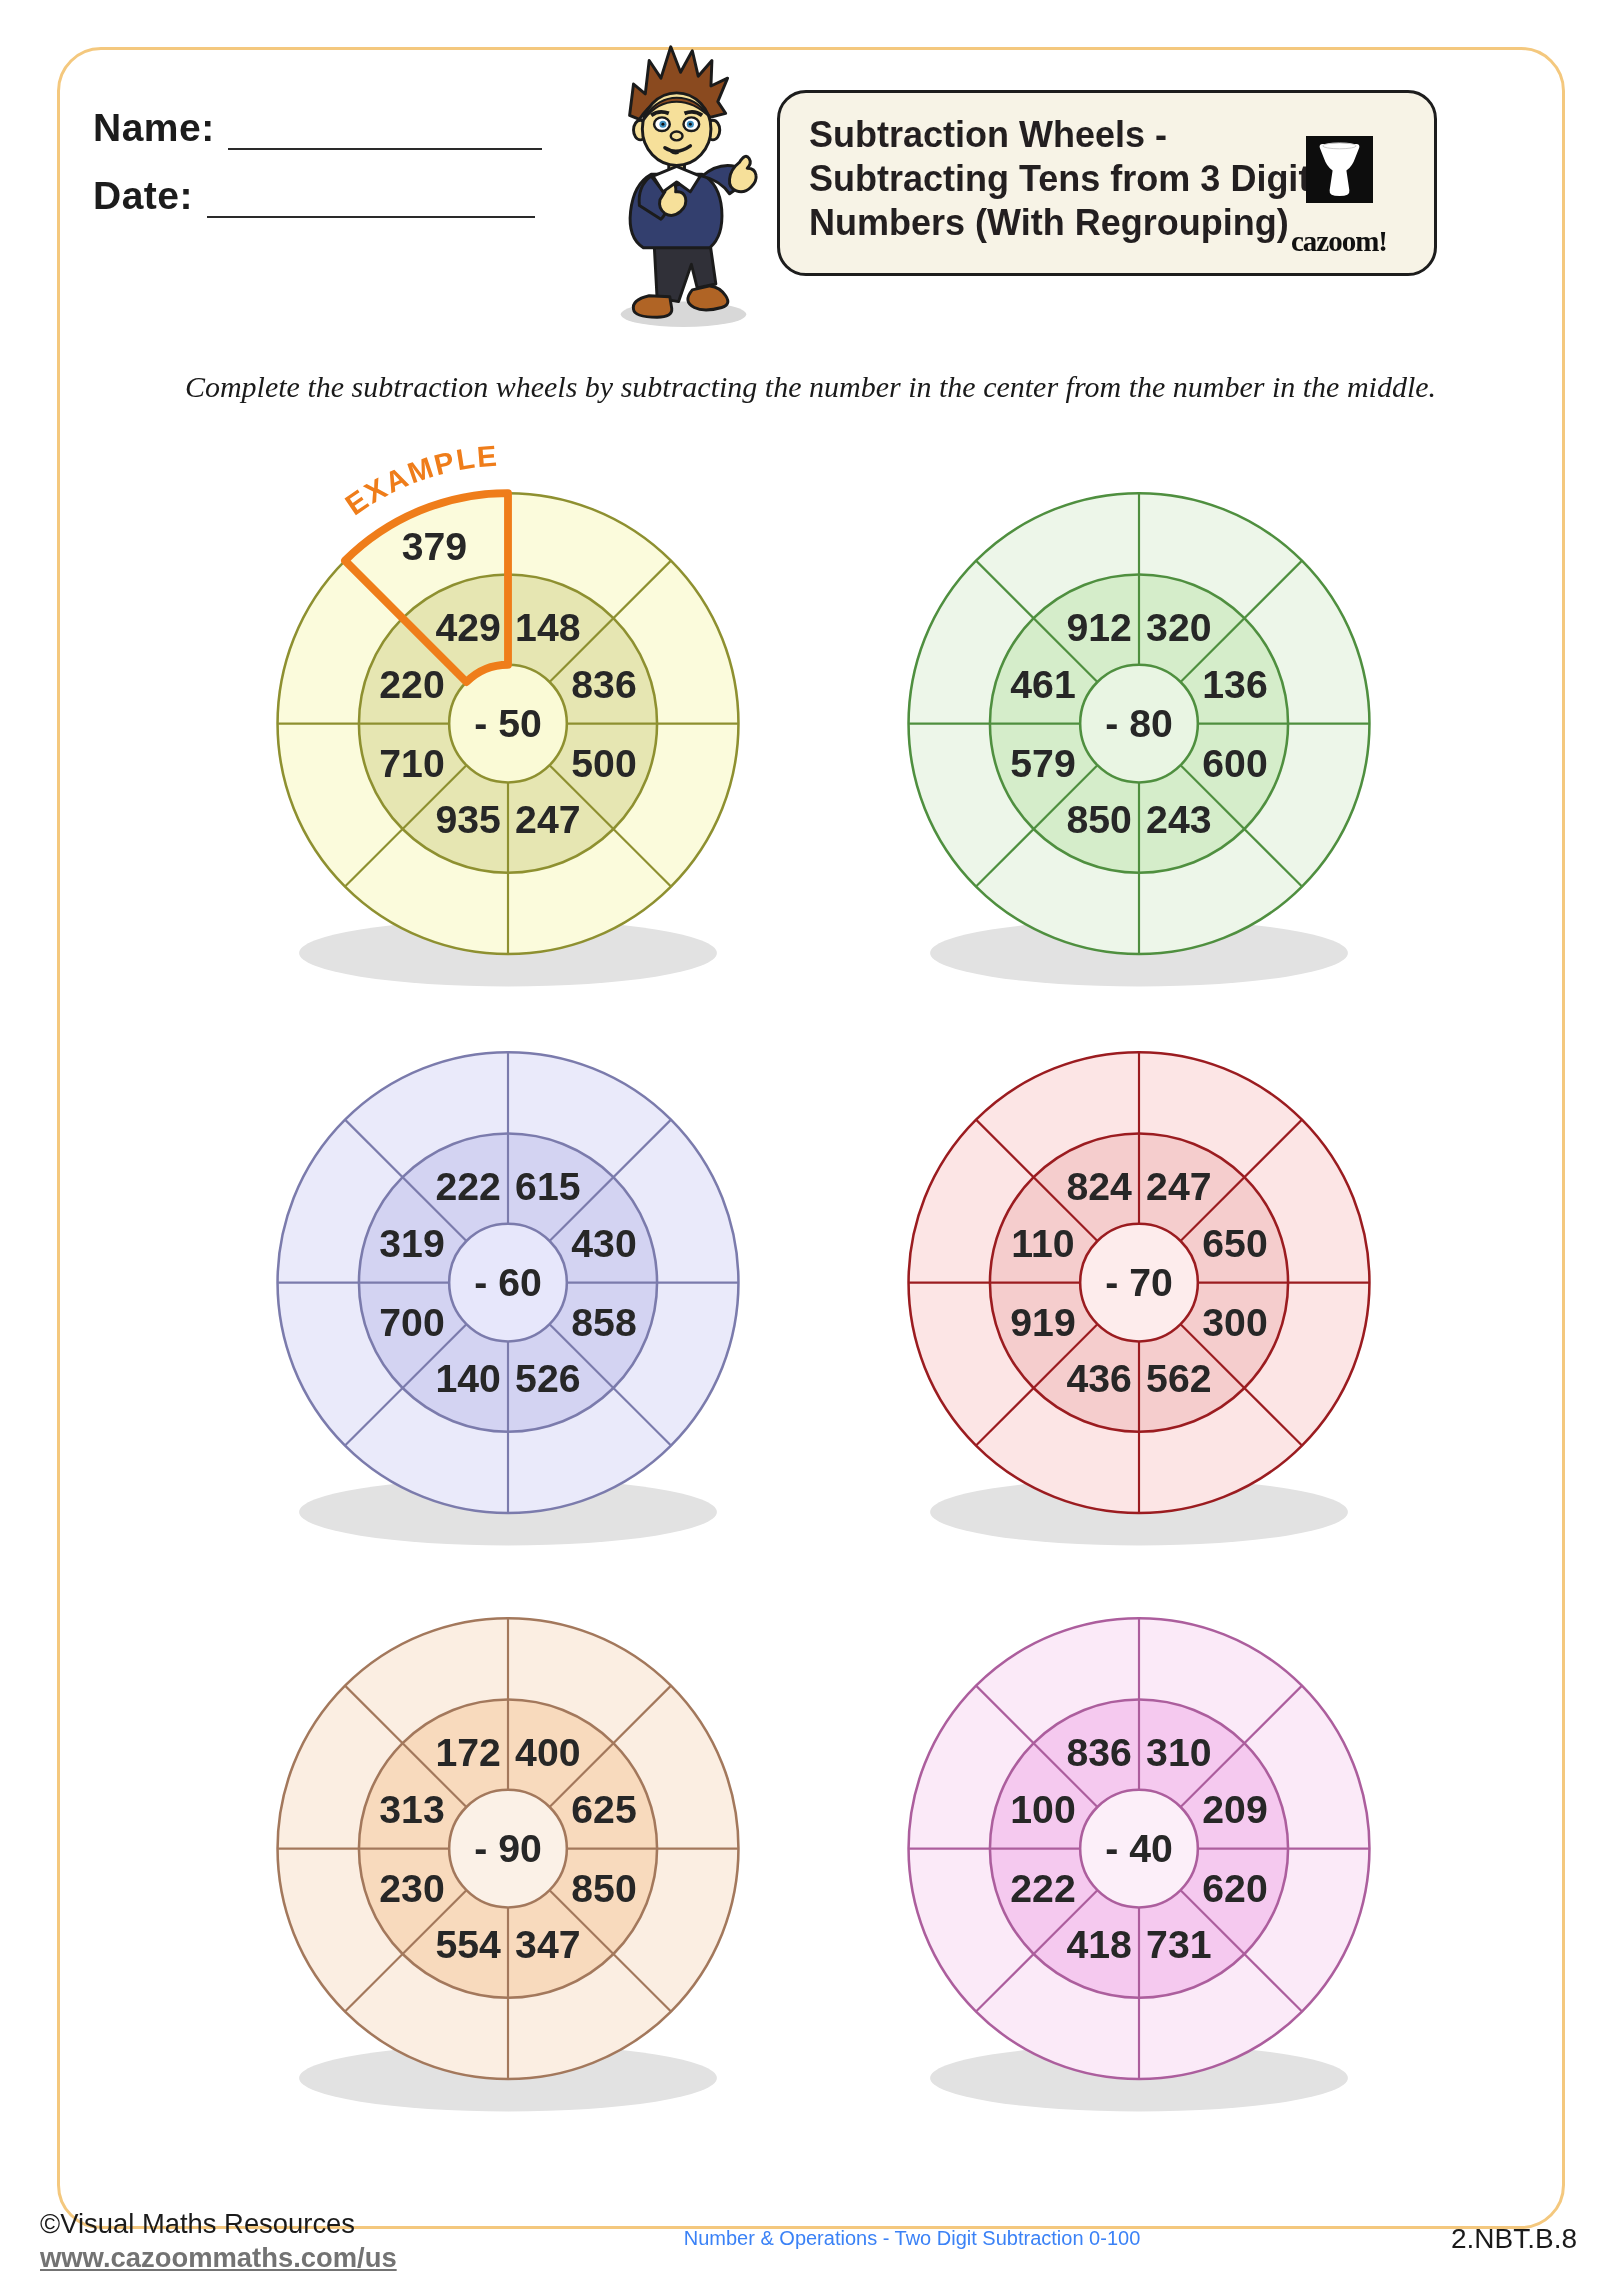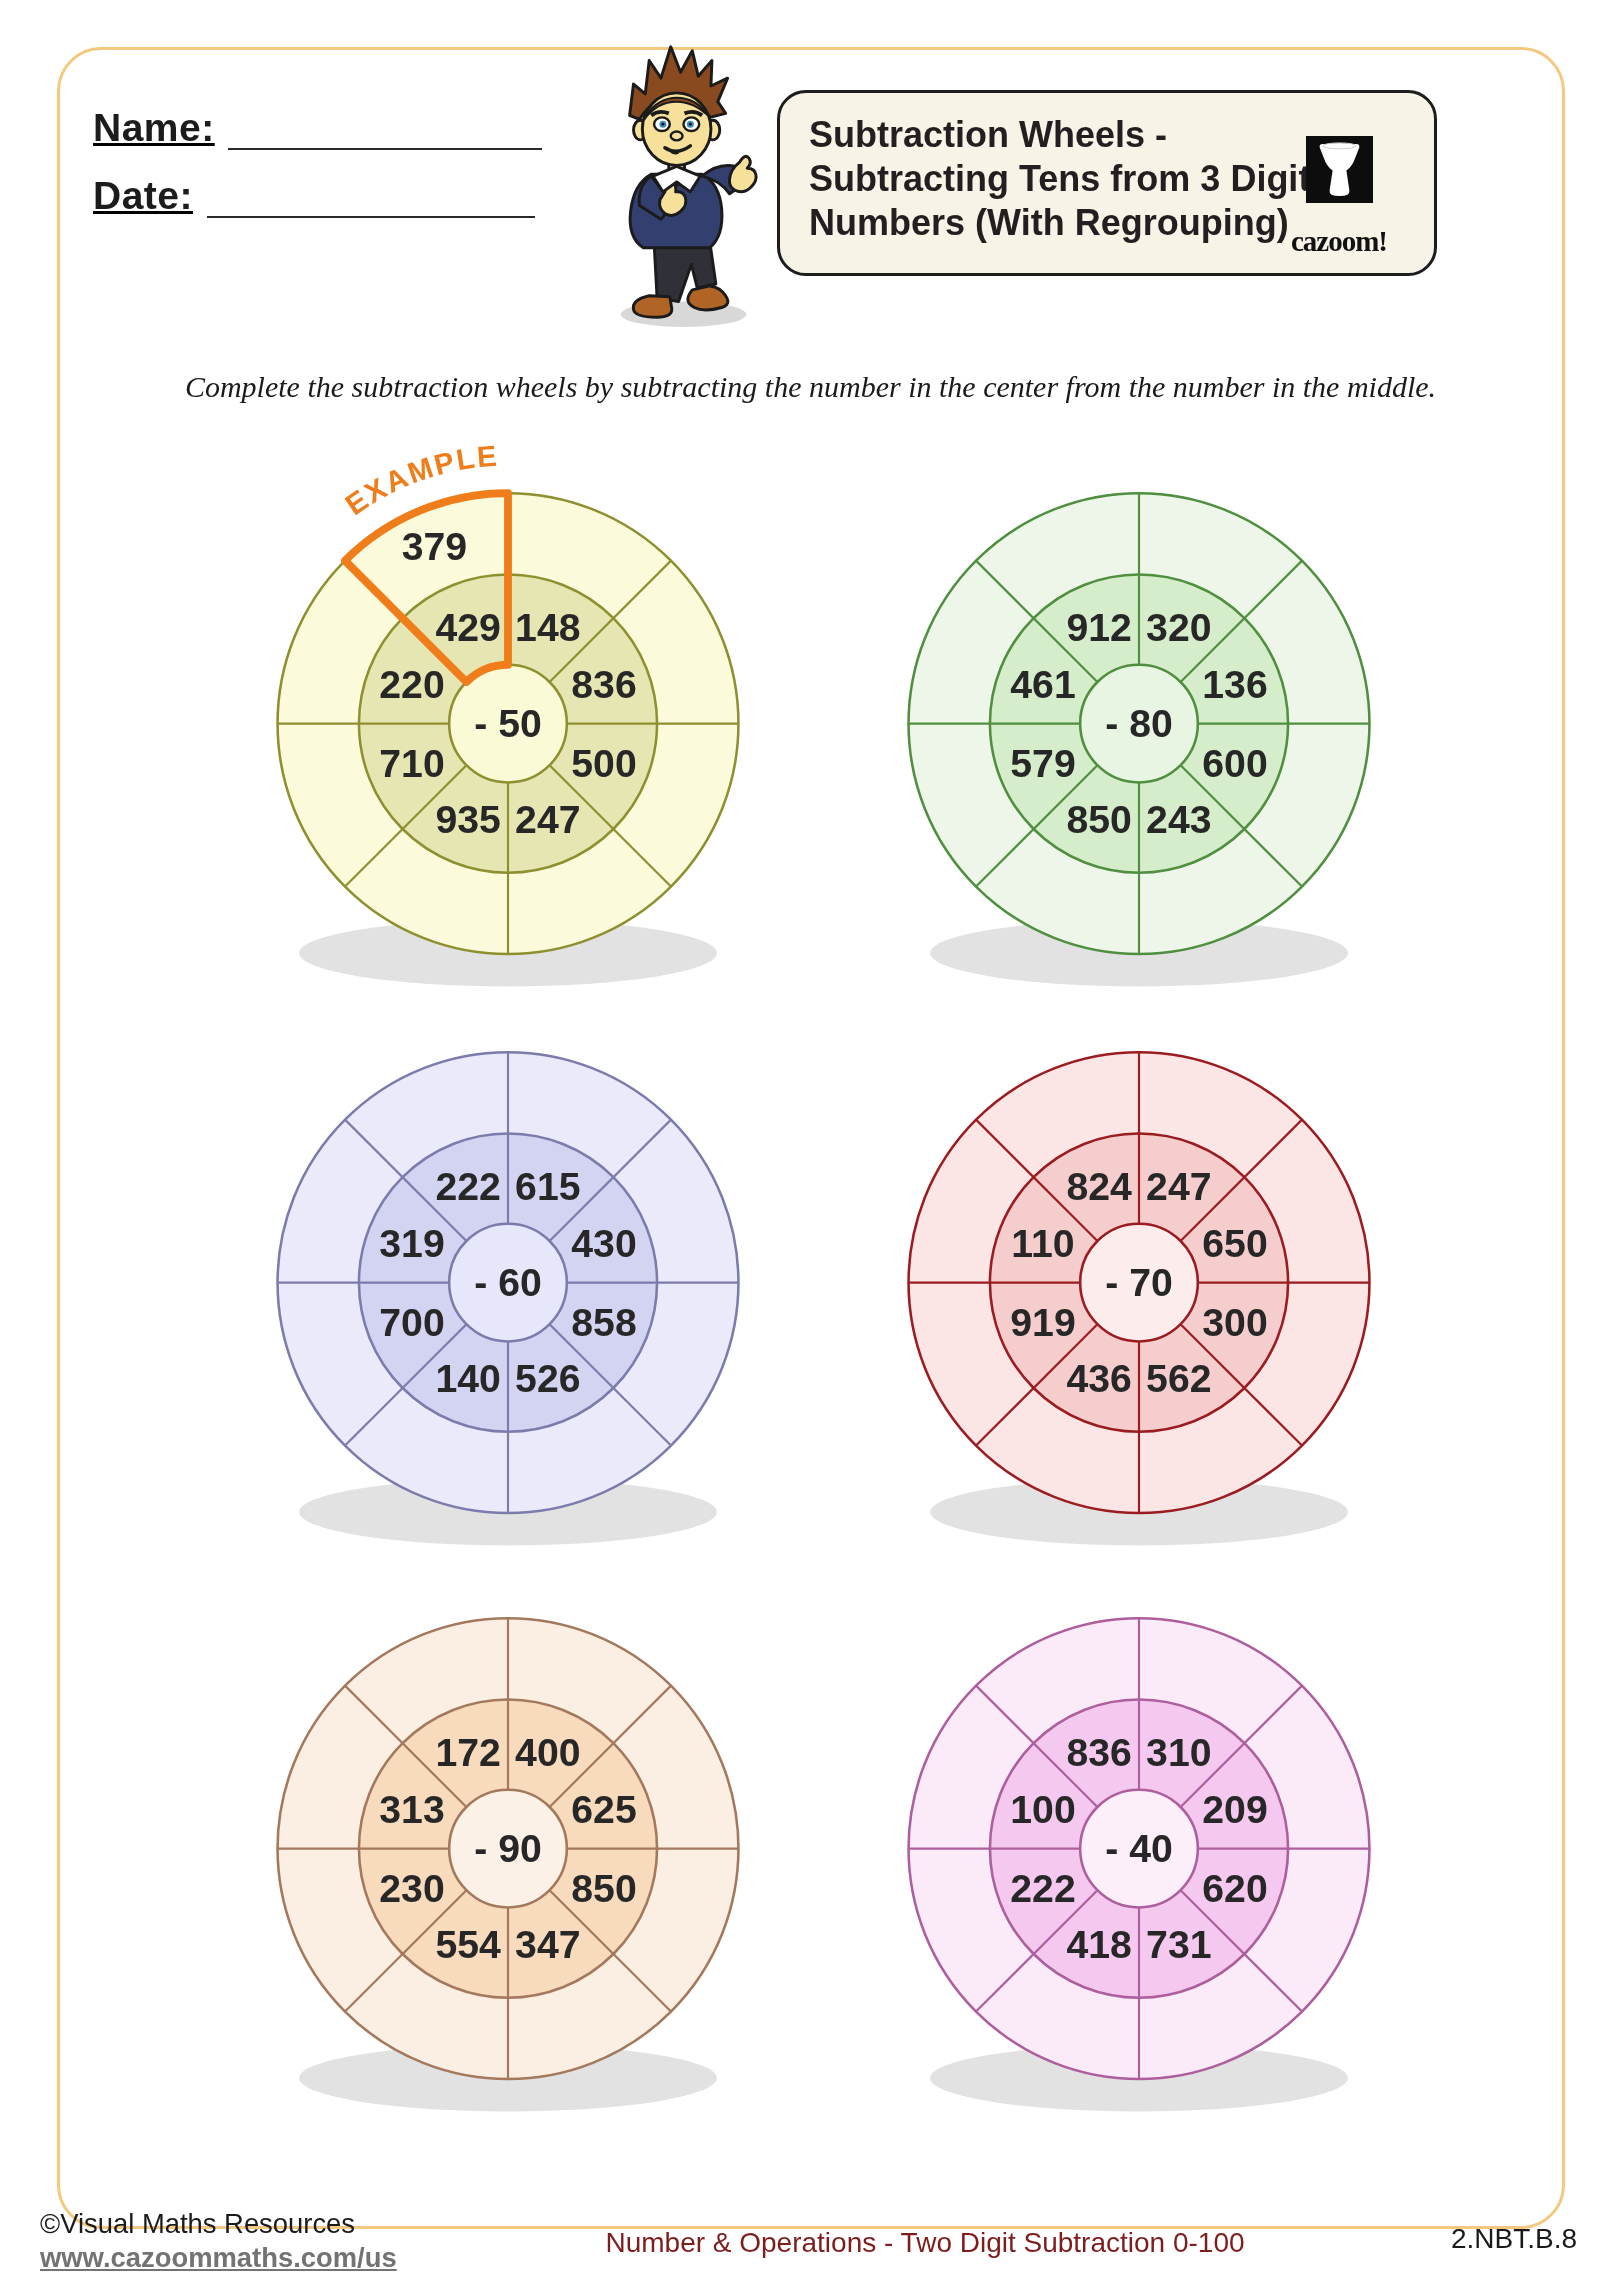--- a/index.html
+++ b/index.html
@@ -4,39 +4,39 @@
 <style>
   html,body{margin:0;padding:0;}
   body{
     width:1621px;height:2293px;position:relative;background:#ffffff;
     font-family:"Liberation Sans", sans-serif;overflow:hidden;
   }
   .page-border{
     position:absolute;left:57px;top:47px;width:1502px;height:2176px;
     border:3.9px solid #f4c87e;border-radius:44px;background:transparent;
   }
-  .field{position:absolute;display:flex;align-items:flex-end;text-decoration:underline;}
+  .field{position:absolute;display:flex;align-items:flex-end;}
   .field-label{font-weight:bold;font-size:39px;color:#1c1c1c;letter-spacing:0.5px;}
   .field-line{display:inline-block;border-bottom:2px solid #2a2a2a;width:314px;margin-left:13.7px;height:33px;}
   .title-box{
     position:absolute;left:777px;top:90px;width:660px;height:186px;
     background:#f7f3e6;border:3.9px solid #1d1d1d;border-radius:29px;box-sizing:border-box;
   }
   .title-lines{position:absolute;left:29px;top:19.6px;width:588px;}
   .title-line{font-weight:bold;font-size:36px;line-height:44px;color:#231f20;}
   .logo{position:absolute;right:41px;top:43px;width:108px;text-align:center;}
   .logo-text{font-family:"Liberation Serif", serif;font-weight:bold;font-size:29px;color:#111;margin-top:18px;letter-spacing:-1px;}
   .instruction{
     position:absolute;left:0;top:370px;width:1621px;text-align:center;
     font-family:Liberation Serif, serif;font-style:italic;font-size:30px;color:#1a1a1a;
   }
   .wheel{position:absolute;width:608px;height:608px;}
   .footer-left{position:absolute;left:40px;top:2207px;font-size:27.4px;color:#1a1a1a;line-height:34px;}
   .footer-link{color:#737373;text-decoration:underline;cursor:pointer;font-weight:bold;}
-  .footer-center{position:absolute;left:523px;top:2227px;width:804px;text-align:center;font-size:28px;color:#7f1d1d;}
+  .footer-center{position:absolute;left:510px;top:2227px;width:804px;text-align:center;font-size:20px;color:#3b82f6;}
   .footer-right{position:absolute;right:44px;top:2223px;font-size:28px;color:#1a1a1a;}
   svg text{user-select:none;}
 </style>
 </head>
 <body>
 
 <div class="page-border"></div>
 
 <div class="field" style="left:93px;top:106px;">
   <span class="field-label">Name:</span>

